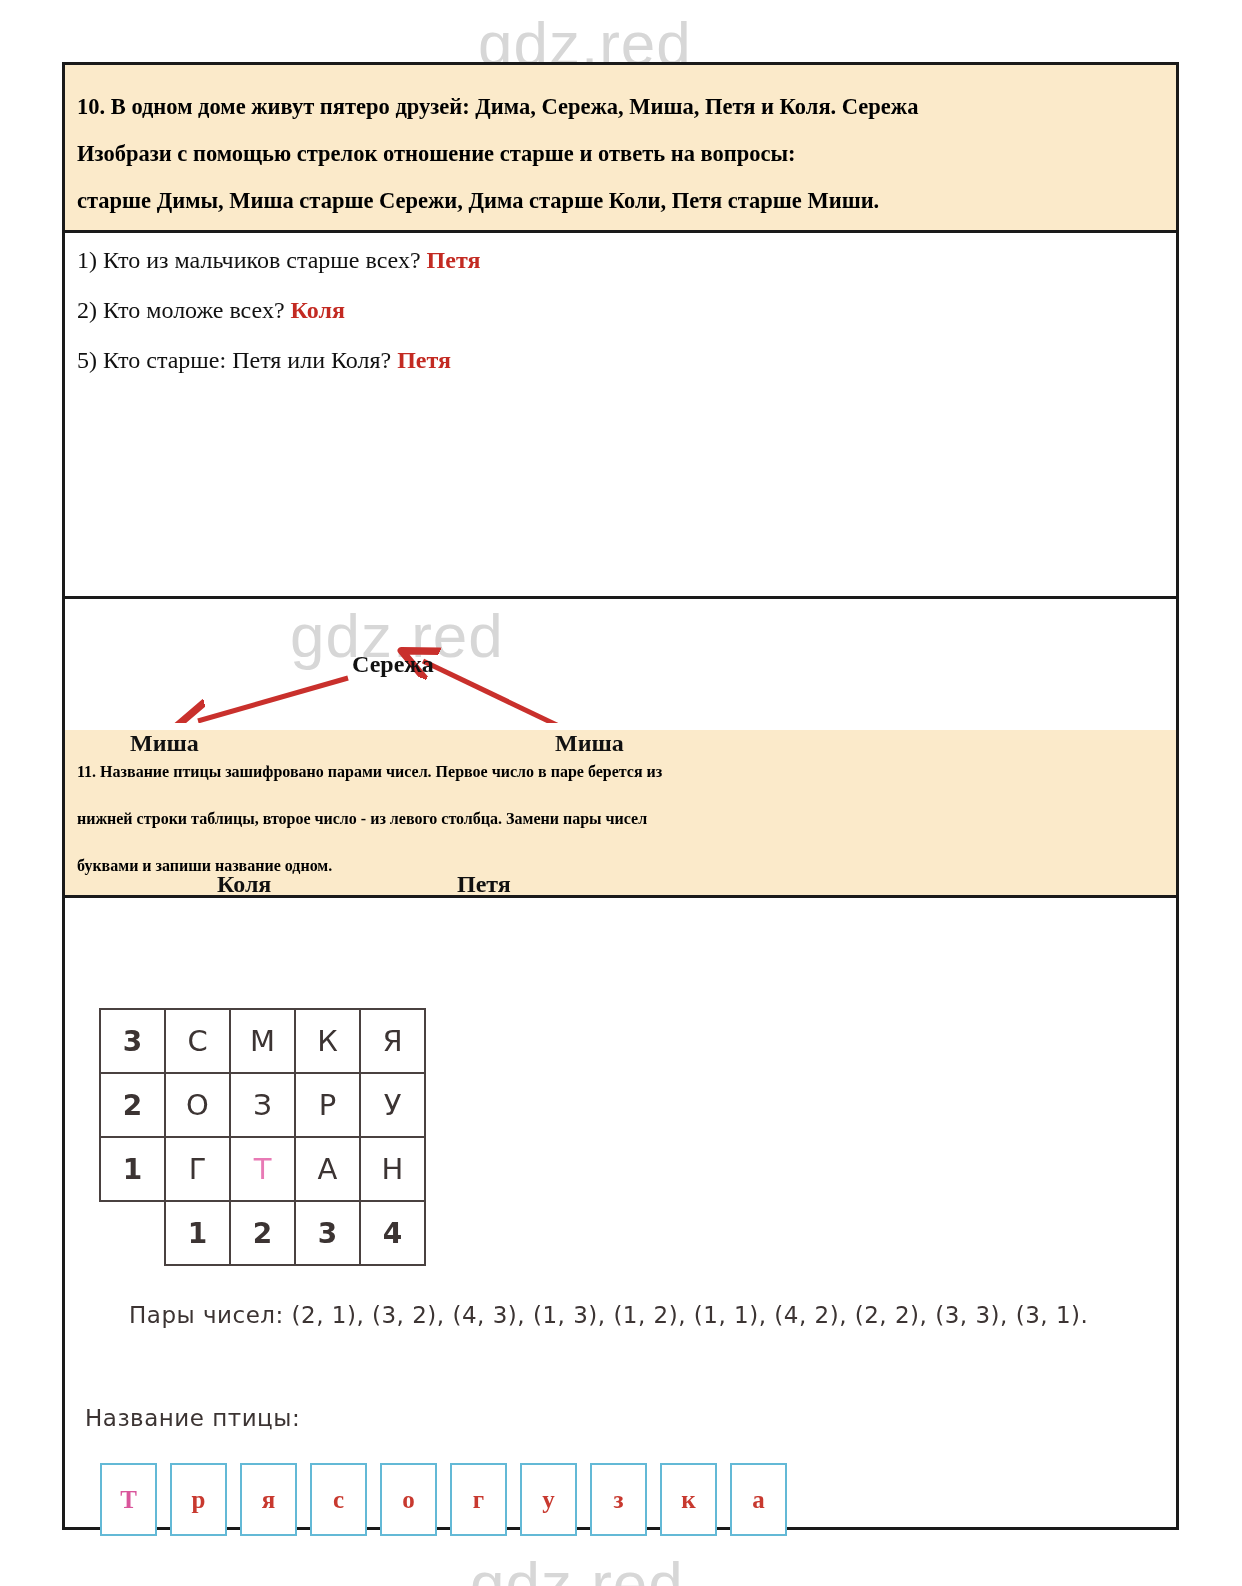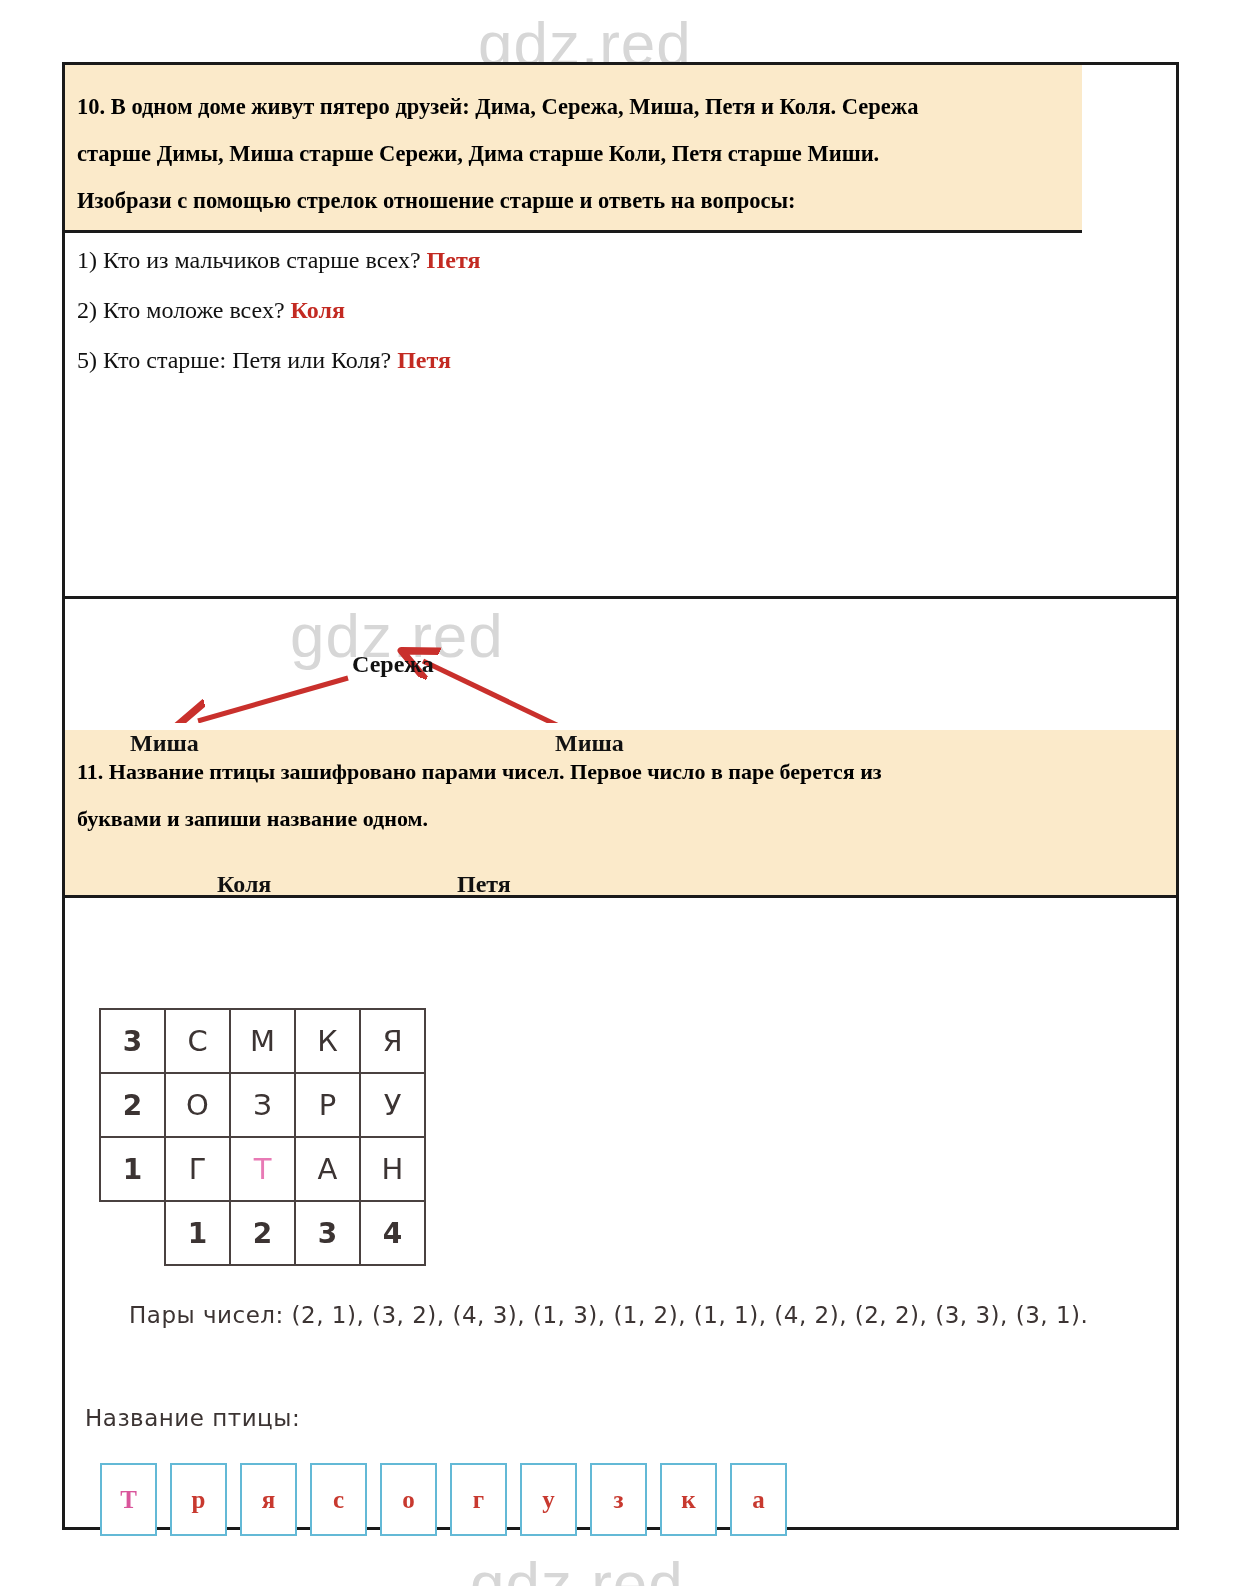--- a/index.html
+++ b/index.html
@@ -53,21 +53,21 @@
   }
   .band-white {
     background: #ffffff;
     box-sizing: border-box;
   }
 
   
   .t10-head {
     position: absolute;
     left: 0; top: 0;
-    width: 1017px;
+    width: 1111px;
     height: 168px;
     border-bottom: 3px solid #1a1a1a;
     padding: 18px 16px 16px 12px;
   }
   .t10-head p {
     margin: 0 0 0 0;
     font-size: 22.5px;
     font-weight: bold;
     color: #000;
     line-height: 47px;
@@ -125,21 +125,21 @@
   .t11-head {
     position: absolute;
     left: 0; top: 665px;
     width: 1111px;
     height: 168px;
     border-bottom: 3px solid #1a1a1a;
     padding: 18px 16px 0 12px;
   }
   .t11-head p {
     margin: 0;
-    font-size: 22px;
+    font-size: 16px;
     font-weight: bold;
     color: #000;
     line-height: 47px;
     text-align: justify;
     text-align-last: left;
     white-space: nowrap;
   }
 
   .t11-body {
     position: absolute;
@@ -225,22 +225,22 @@
 <div class="wm wm-mid1">gdz.red</div>
 <div class="wm wm-mid2">gdz.red</div>
 <div class="wm wm-mid3">gdz.red</div>
 <div class="wm wm-mid4">gdz.red</div>
 <div class="wm wm-bottom">gdz.red</div>
 
 <div class="sheet">
 
   <div class="t10-head band-beige">
     <p>10. В одном доме живут пятеро друзей: Дима, Сережа, Миша, Петя и Коля. Сережа</p>
+    <p>Изобрази с помощью стрелок отношение старше и ответь на вопросы:</p>
     <p>старше Димы, Миша старше Сережи, Дима старше Коли, Петя старше Миши.</p>
-    <p>Изобрази с помощью стрелок отношение старше и ответь на вопросы:</p>
   </div>
 
   <div class="t10-body band-white">
 
     <div class="qline q1">
       <span>1) Кто из мальчиков старше всех?</span><span class="ans">Петя</span>
     </div>
     <div class="qline q2">
       <span>2) Кто моложе всех?</span><span class="ans">Коля</span>
     </div>
@@ -268,20 +268,21 @@
       <div class="node n-serezha">Сережа</div>
       <div class="node n-dima">Миша</div>
       <div class="node n-misha">Миша</div>
       <div class="node n-kolya">Коля</div>
       <div class="node n-petya">Петя</div>
     </div>
   </div>
 
   <div class="t11-head band-beige">
     <p>11. Название птицы зашифровано парами чисел. Первое число в паре берется из</p>
+    <p>нижней строки таблицы, второе число - из левого столбца. Замени пары чисел</p>
     <p>буквами и запиши название одном.</p>
   </div>
 
   <div class="t11-body band-white">
 
     <table class="grid">
       <tbody>
           <tr>
         <td class="num">3</td>
         <td>С</td>

